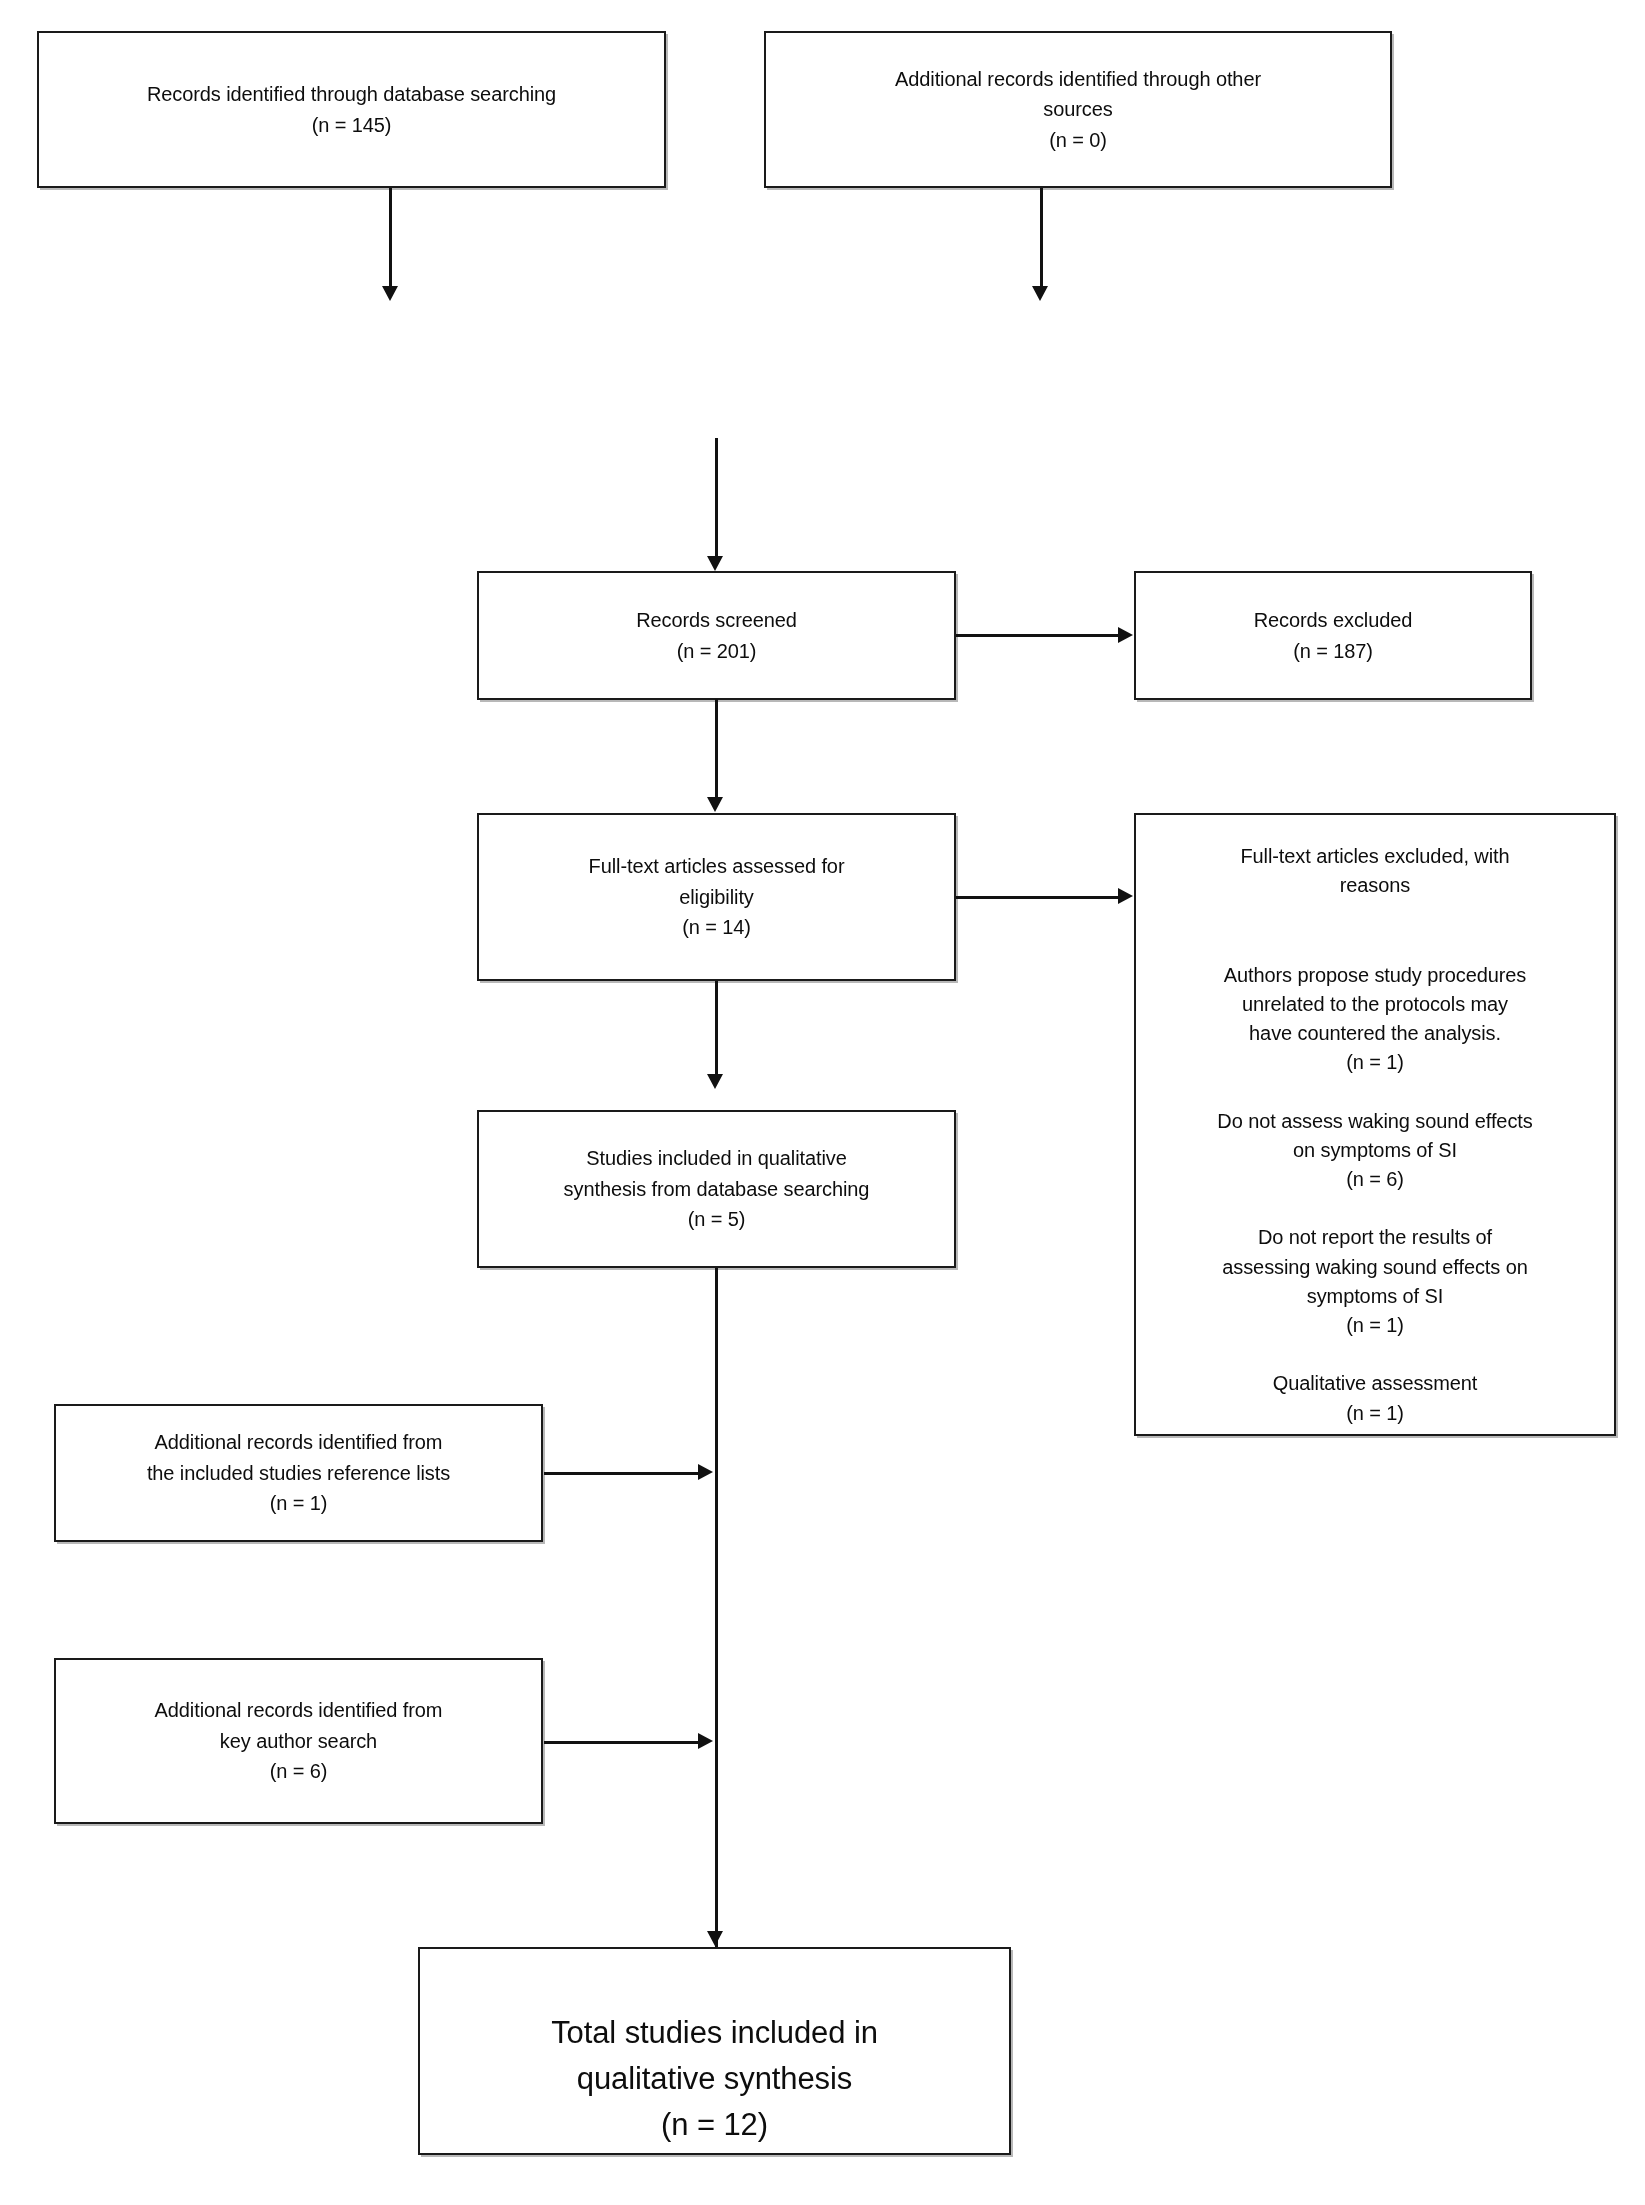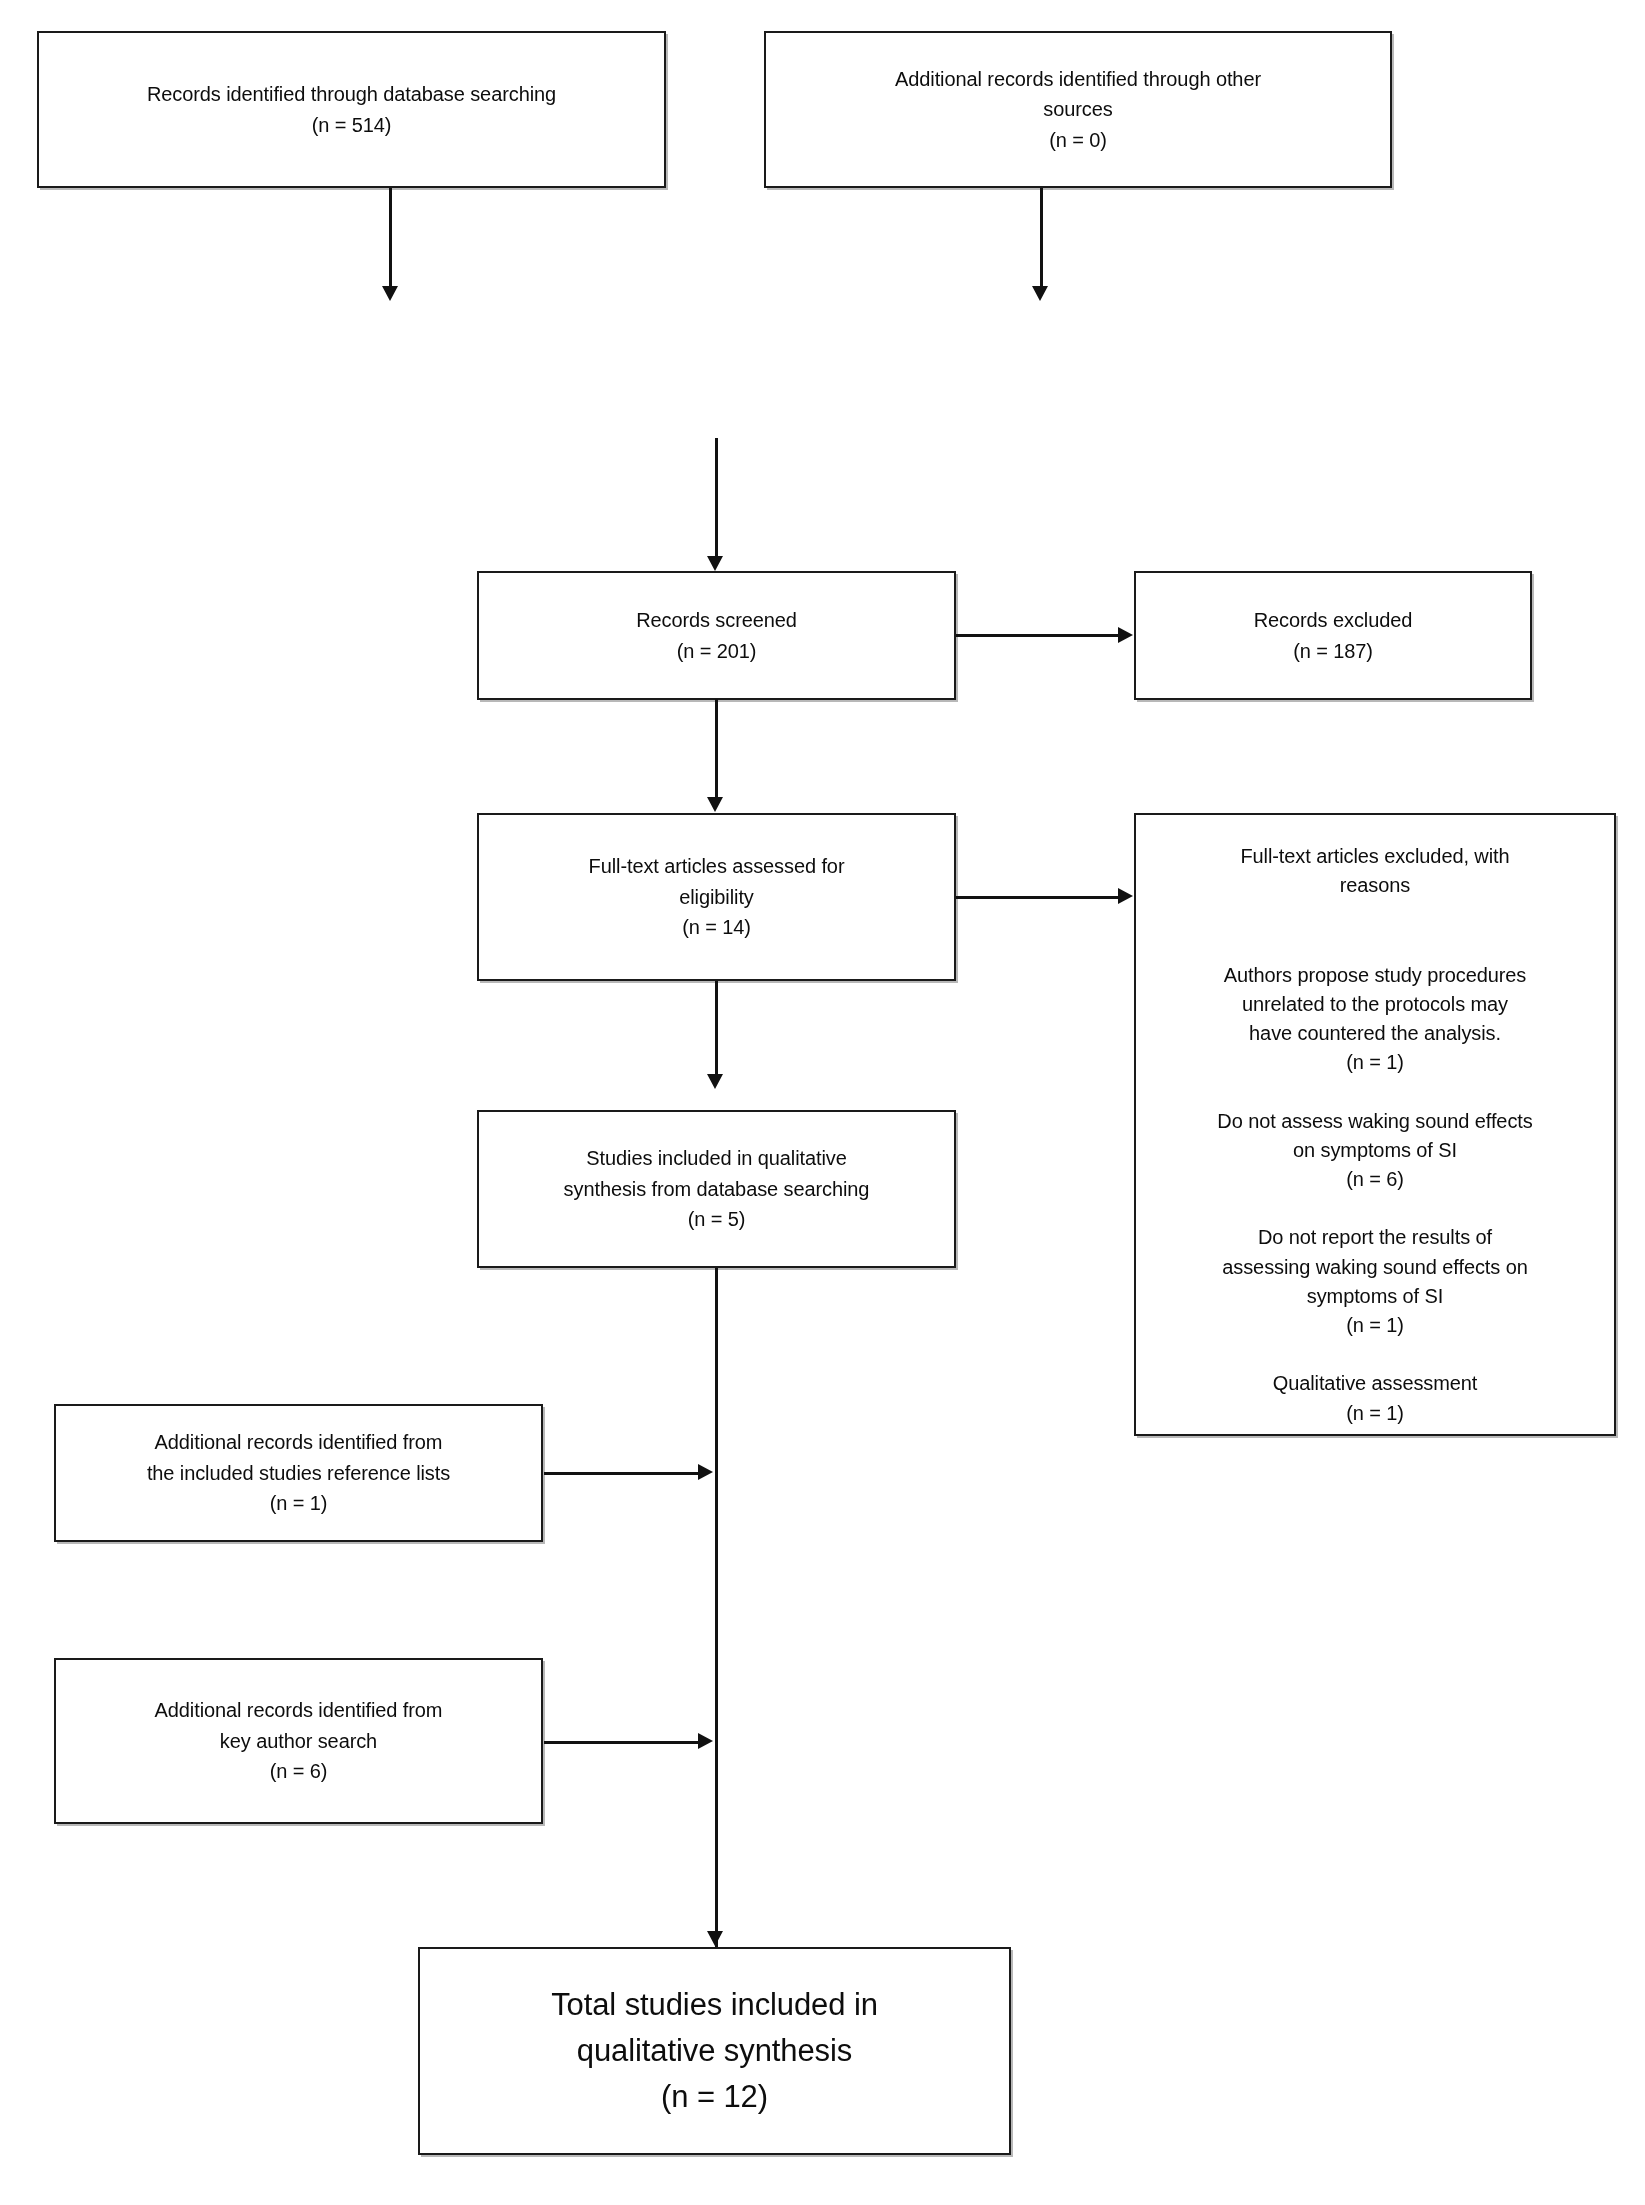--- a/index.html
+++ b/index.html
@@ -88,21 +88,21 @@
     border-left: 15px solid #111111;
   }
 </style>
 </head>
 <body>
 
 <div id="canvas">
 
   <div class="node" style="left:37px; top:31px; width:629px; height:157px;">
     <span class="txt">Records identified through database searching
-(n = 514)</span>
+(n = 145)</span>
   </div>
 
   <div class="node" style="left:764px; top:31px; width:628px; height:157px;">
     <span class="txt">Additional records identified through other
 sources
 (n = 0)</span>
   </div>
 
   <div class="vline" style="left:389px; top:188px; height:99px;"></div>
   <div class="arrow-down" style="left:382px; top:286px;"></div>
@@ -182,20 +182,20 @@
 
   <div class="node" style="left:54px; top:1658px; width:489px; height:166px;">
     <span class="txt">Additional records identified from
 key author search
 (n = 6)</span>
   </div>
 
   <div class="hline" style="left:544px; top:1741px; width:156px;"></div>
   <div class="arrow-right" style="left:698px; top:1733px;"></div>
 
-  <div class="node big" style="left:418px; top:1947px; width:593px; height:208px;">
+  <div class="node big" style="left:418px; top:1947px; width:593px; height:208px;align-items:flex-end;">
     <span class="txt">Total studies included in
 qualitative synthesis
 (n = 12)</span>
   </div>
 
 </div>
 
 
 </body></html>

